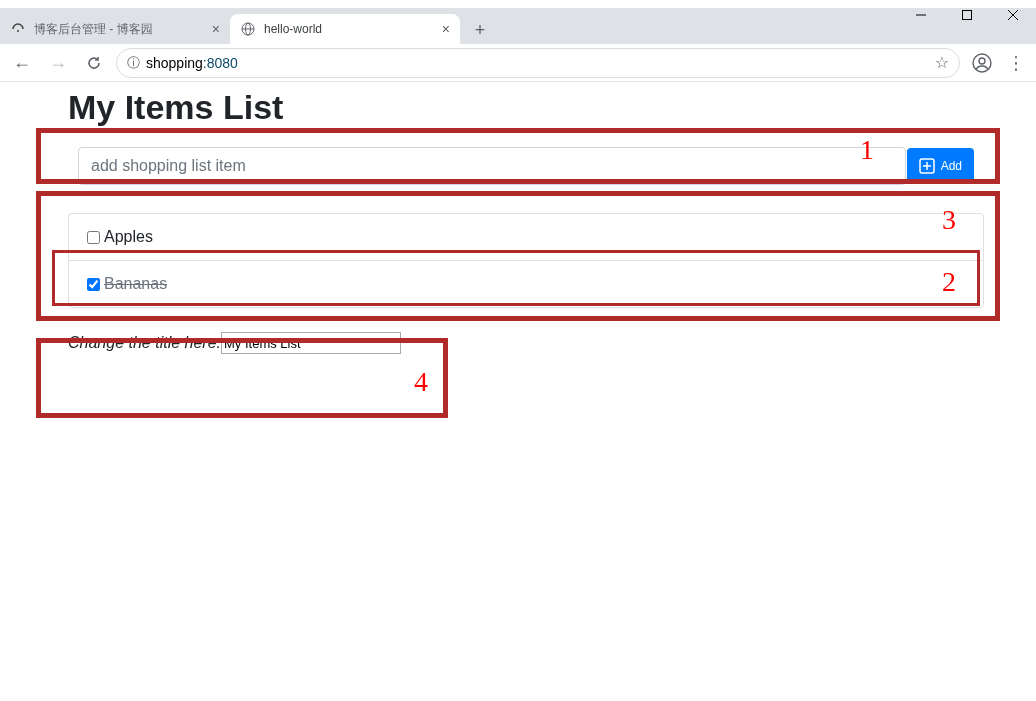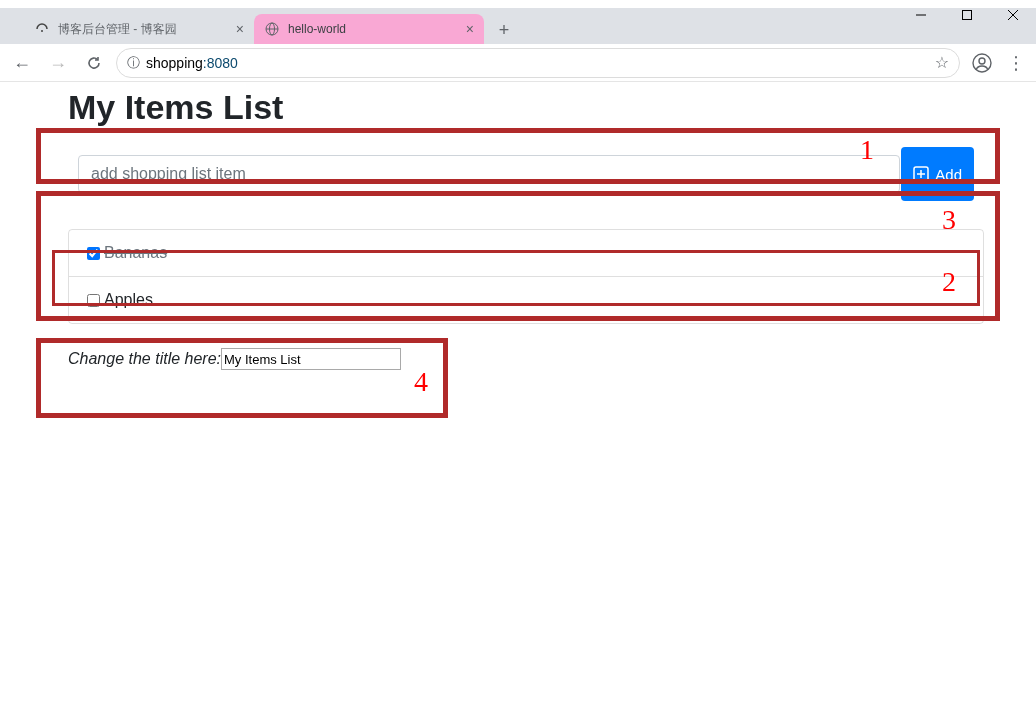--- a/index.html
+++ b/index.html
@@ -25,36 +25,36 @@
       justify-content: center;
       font-size: 14px;
       color: #000;
     }
     
     .tab-strip {
       background: #dee1e6;
       height: 36px;
       display: flex;
       align-items: flex-end;
-      padding-left: 24px;
+      padding-left: 0;
       padding-top: 6px;
     }
     .tab {
       height: 30px;
       min-width: 230px;
       display: flex;
       align-items: center;
       padding: 0 10px;
       font-size: 12px;
       color: #5f6368;
       border-radius: 8px 8px 0 0;
       position: relative;
     }
     .tab.active {
-      background: #f9a8d4;
+      background: #ffffff;
       color: #3c4043;
     }
     .tab .favicon { width: 16px; height: 16px; margin-right: 8px; flex-shrink: 0; display: inline-flex; align-items: center; justify-content: center; }
     .tab .title { flex: 1; white-space: nowrap; overflow: hidden; text-overflow: ellipsis; }
     .tab .close { font-size: 14px; color: #5f6368; margin-left: 8px; }
     .newtab-btn { width: 28px; height: 28px; display:flex;align-items:center;justify-content:center; font-size: 18px; color: #5f6368; margin-left: 6px; }
     
     .addr-row {
       height: 38px;
       background: #fff;
@@ -118,27 +118,27 @@
       flex: 1;
       height: 38px;
       border: 1px solid #ced4da;
       border-radius: 4px;
       padding: 0 12px;
       font-size: 16px;
       color: #495057;
     }
     .text-input::placeholder { color: #6c757d; }
     .add-btn {
-      height: 54px;
+      height: 36px;
       background: #007bff;
       color: #fff;
       border: none;
       border-radius: 4px;
       padding: 0 12px;
-      font-size: 15px;
+      font-size: 12px;
       display: flex;
       align-items: center;
       gap: 6px;
       cursor: pointer;
     }
     .add-btn svg { display:block; }
     
     .list {
       margin: 14px 52px 0 52px;
       border: 1px solid rgba(0,0,0,.125);
@@ -256,27 +256,27 @@
           <rect x="1" y="1" width="14" height="14" rx="2" fill="none" stroke="#fff" stroke-width="1.5"></rect>
           <line x1="8" y1="4" x2="8" y2="12" stroke="#fff" stroke-width="1.5"></line>
           <line x1="4" y1="8" x2="12" y2="8" stroke="#fff" stroke-width="1.5"></line>
         </svg>
       <span>Add</span>
     </button>
   </div>
 
   <div class="list">
     <div class="list-item">
+      <input type="checkbox" style="">
+      <span>Apples</span>
+    </div>
+    <div class="list-item">
       <input type="checkbox" checked="" style="">
       <span class="strike">Bananas</span>
     </div>
-    <div class="list-item">
-      <input type="checkbox" style="">
-      <span>Apples</span>
-    </div>
   </div>
 
   <div class="title-row">
     <em>Change the title here:</em><input class="title-input" value="My Items List" style="">
   </div>
 
   <div class="anno-box" style="left:36px; top:46px; width:964px; height:56px;"></div>
   <div class="anno-num" style="left:860px; top:52px;">1</div>
 
   <div class="anno-box" style="left:36px; top:109px; width:964px; height:130px;"></div>

